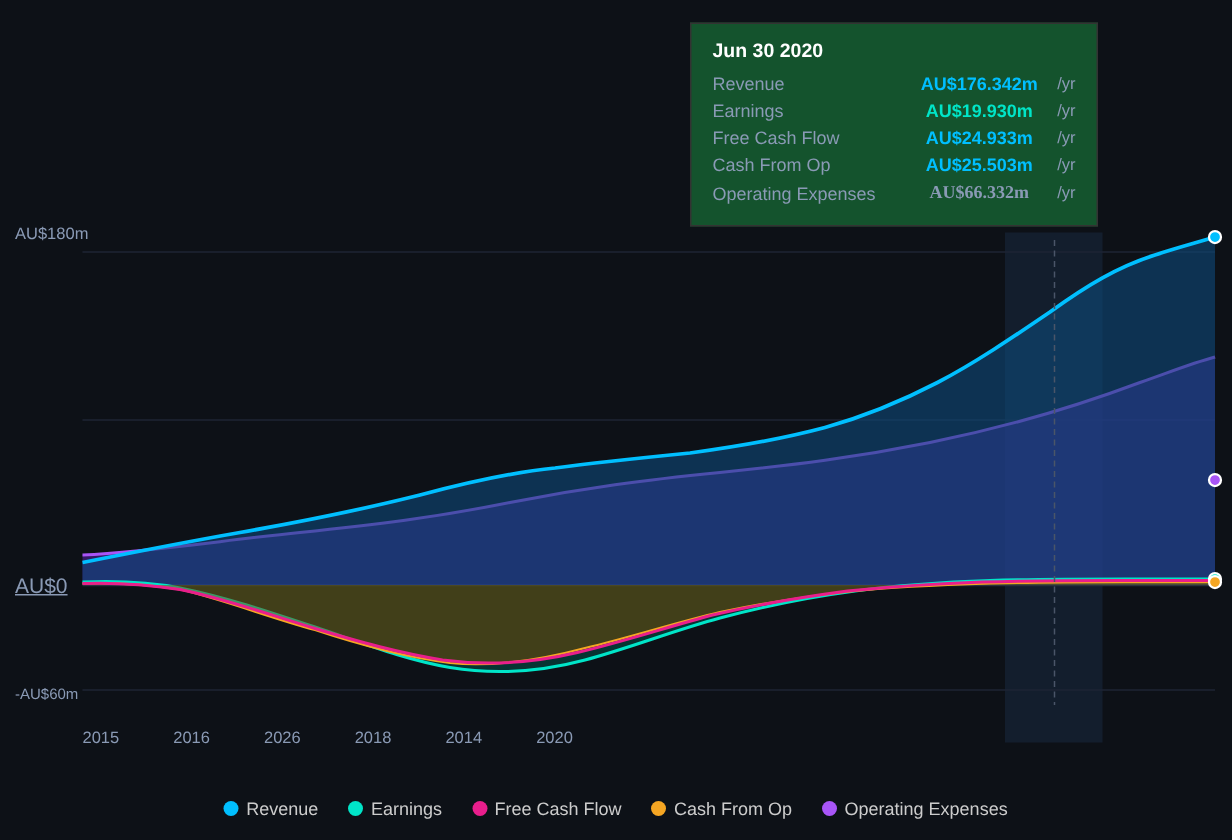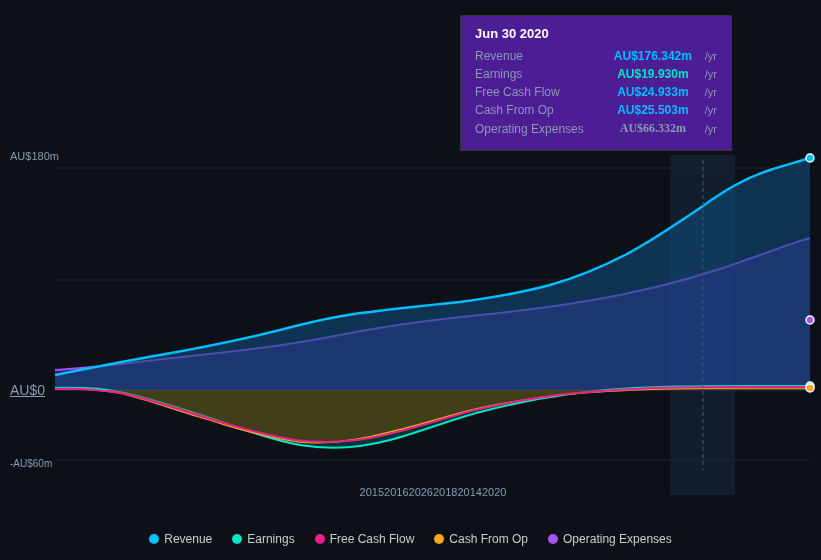--- a/index.html
+++ b/index.html
@@ -19,21 +19,21 @@
       height: 560px;
       background: #0d1117;
     }
 
     
     .tooltip-box {
       position: absolute;
       top: 15px;
       left: 460px;
       width: 272px;
-      background: #4c1d95;
+      background: #14532d;
       border: 1px solid #333;
       padding: 10px 14px;
       z-index: 10;
     }
 
     .tooltip-title {
       font-size: 13px;
       font-weight: bold;
       color: #fff;
       margin-bottom: 8px;
@@ -97,23 +97,24 @@
       color: #8a9ab5;
     }
 
     
     .x-labels {
       position: absolute;
       bottom: 62px;
       left: 55px;
       right: 10px;
       display: flex;
-      justify-content: center;
+      justify-content: flex-start;
       font-size: 11px;
       color: #8a9ab5;
+      gap: 36px;
     }
 
     
     .legend {
       position: absolute;
       bottom: 14px;
       left: 0;
       right: 0;
       display: flex;
       justify-content: center;

